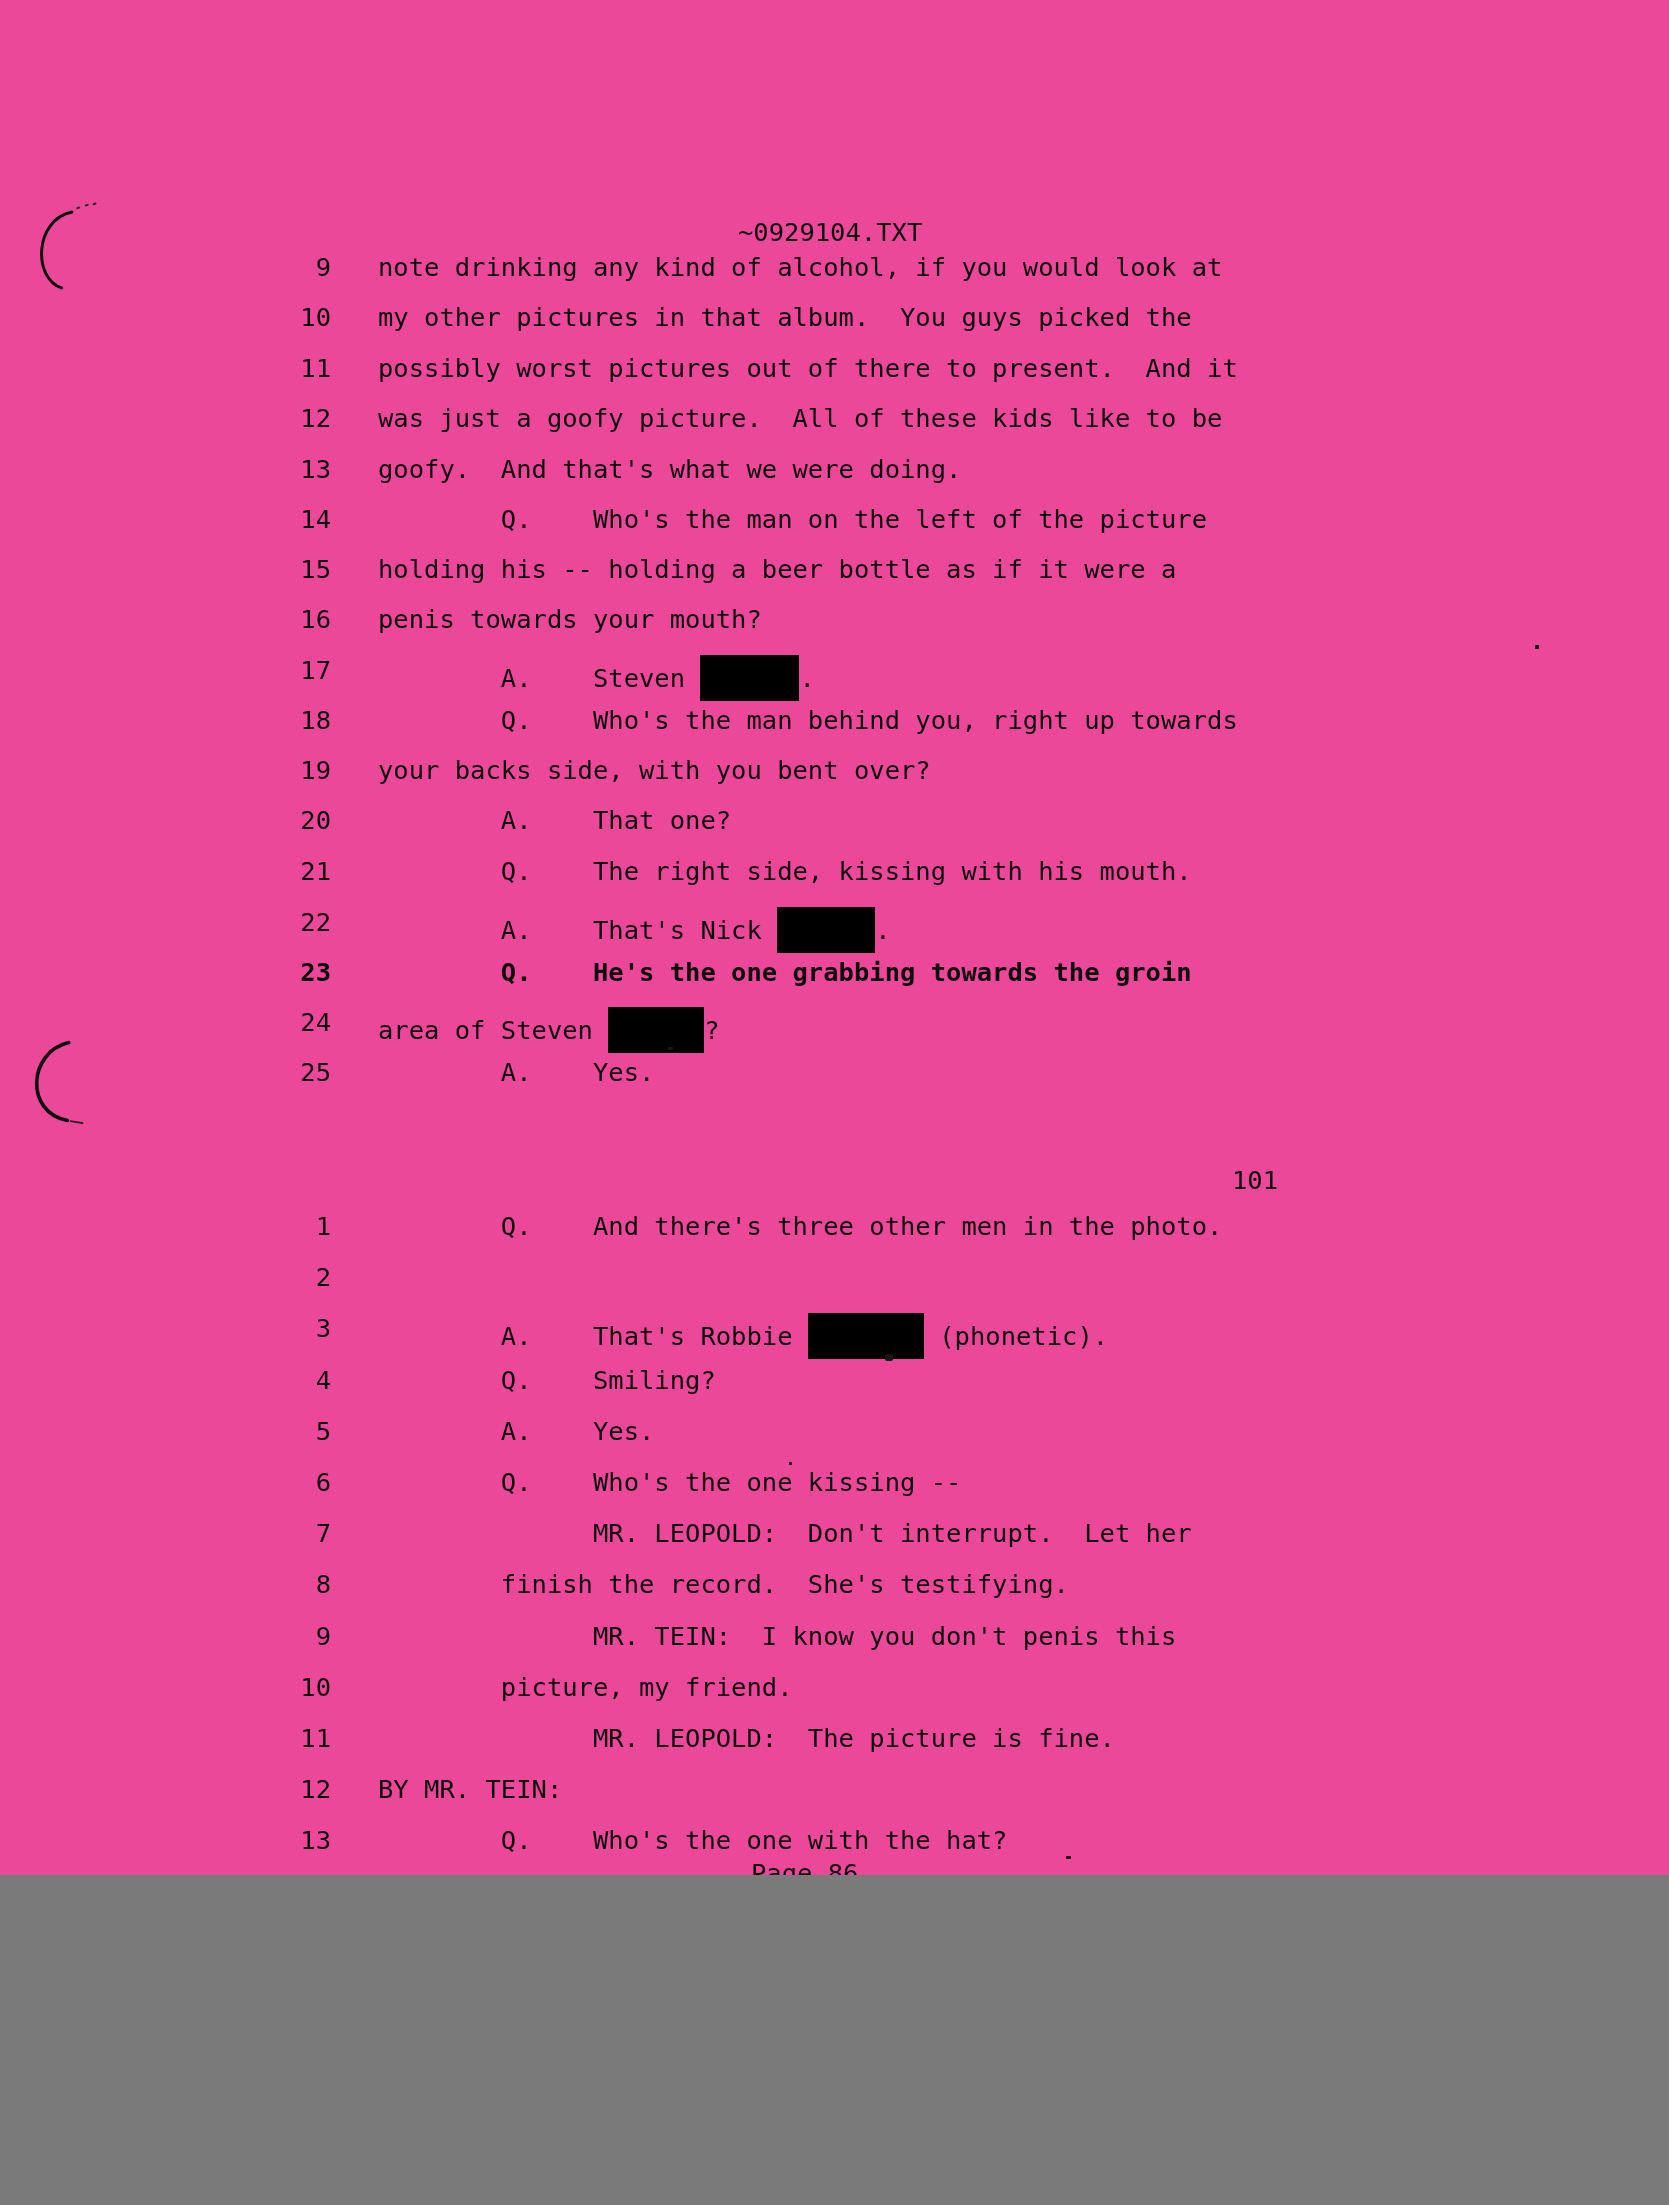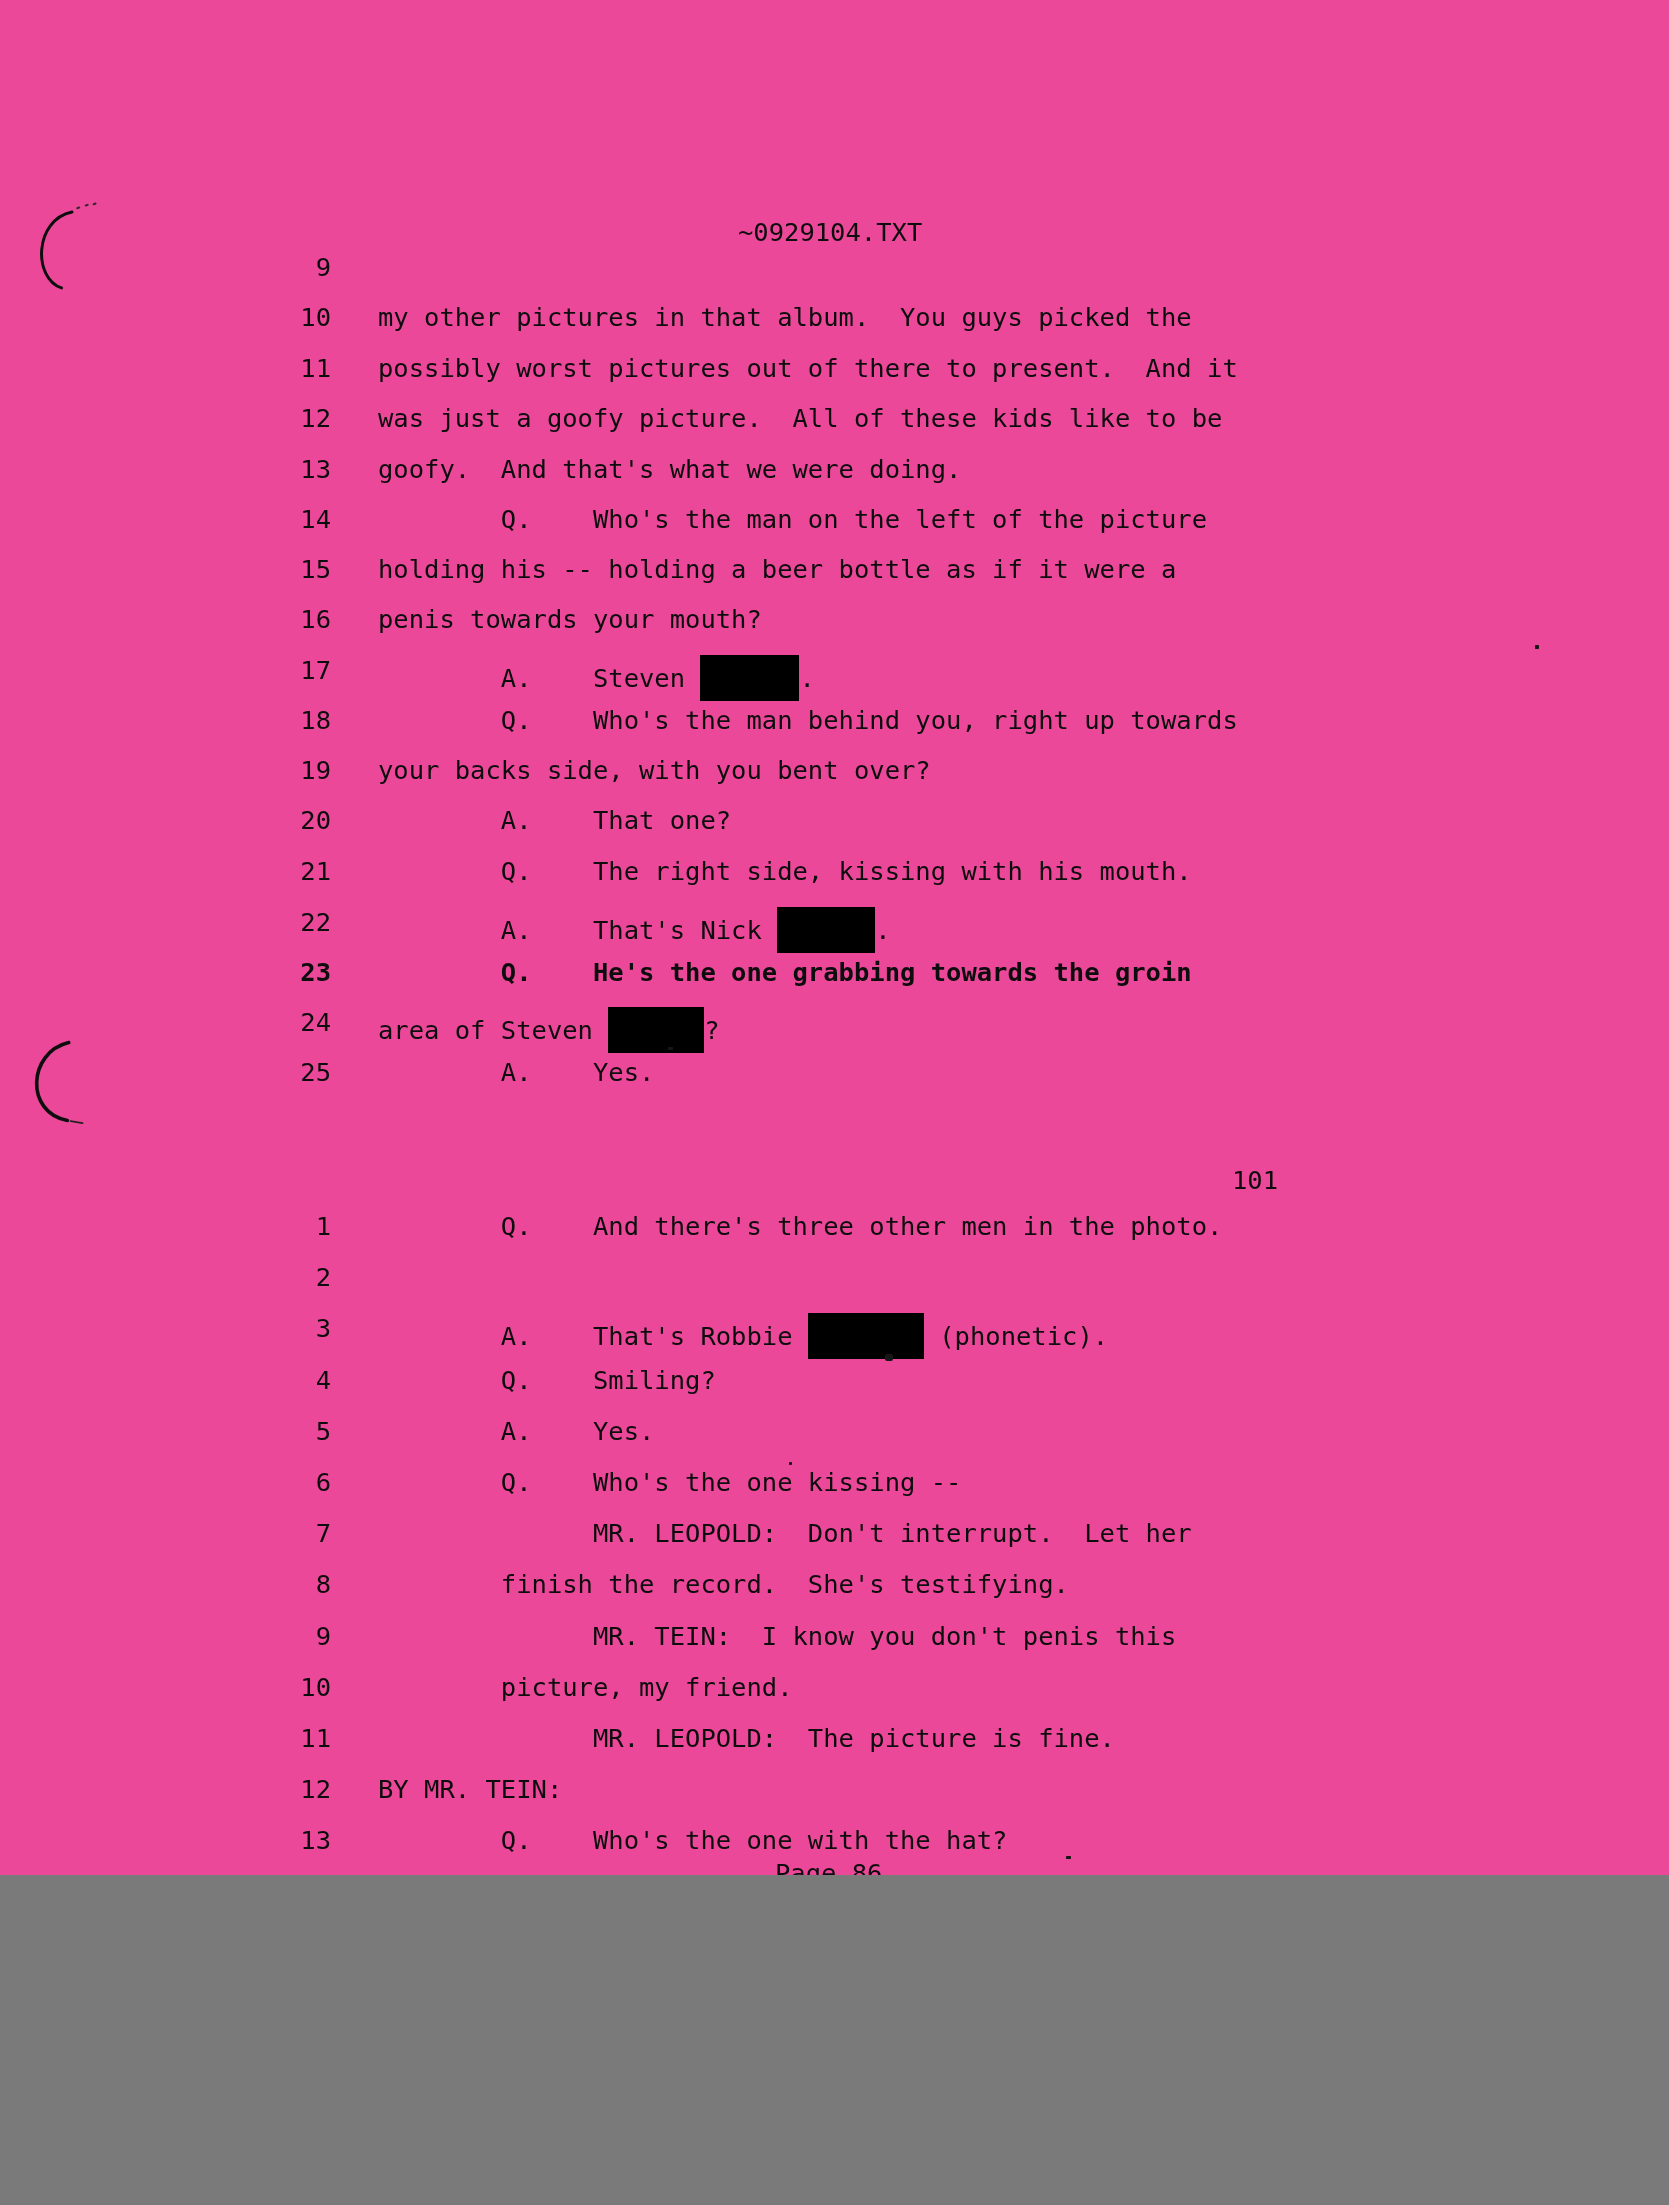--- a/index.html
+++ b/index.html
@@ -7,21 +7,21 @@
     position:relative;
     width:1669px;height:1875px;
     background:#ec4899;
     overflow:hidden;
     font-family:"DejaVu Sans Mono",monospace;
     color:#0d0d0d;
   }
   .mono{position:absolute;font-size:25.5px;line-height:30px;white-space:pre;}
   .hdr{left:738px;top:217px;}
   .pnum{left:1232px;top:1165px;}
-  .footer{left:775px;top:1858px;}
+  .footer{left:751px;top:1858px;}
   .bates{
     position:absolute;
     font-family:"Liberation Sans",sans-serif;
     font-size:37px;
     letter-spacing:-0.7px;
     right:19.6px;top:2144px;
     color:#0a0a0a;
   }
   .block{position:absolute;left:0;top:0;width:100%;}
   .tline{position:absolute;left:0;width:100%;height:30px;font-size:25.5px;line-height:30px;}
@@ -36,20 +36,21 @@
 
 <div class="page">
 
   <div class="mono hdr">~0929104.TXT</div>
 
   <div class="mono pnum">101</div>
 
   <section class="block">
       <div class="tline" style="top: 252px;">
         <span class="lnum">9</span>
+        <span class="ltext"><span>note drinking any kind of alcohol, if you would look at</span></span>
       </div>
       <div class="tline" style="top: 302px;">
         <span class="lnum">10</span>
         <span class="ltext"><span>my other pictures in that album.  You guys picked the</span></span>
       </div>
       <div class="tline" style="top: 353px;">
         <span class="lnum">11</span>
         <span class="ltext"><span>possibly worst pictures out of there to present.  And it</span></span>
       </div>
       <div class="tline" style="top: 403px;">

